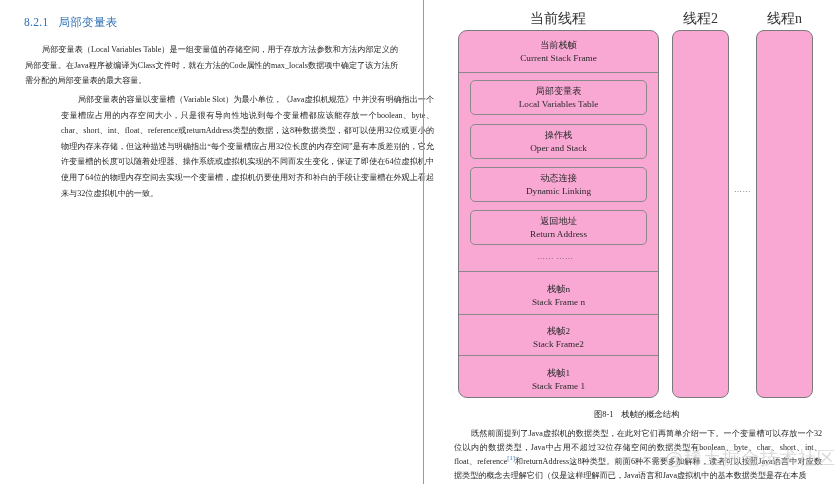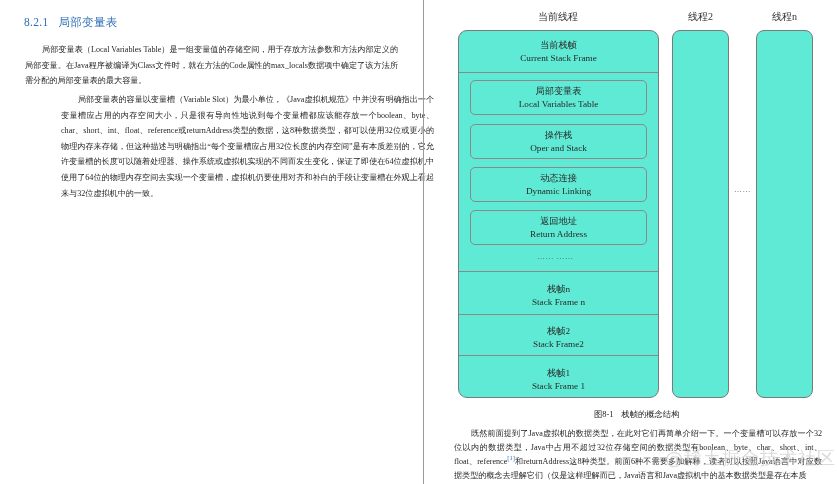--- a/index.html
+++ b/index.html
@@ -22,23 +22,23 @@
 
   .para {
     position: absolute; left: 25px; width: 373px;
     font-size: 8.1px; line-height: 15.6px; text-indent: 17px;
     text-align: justify; color: #1e1e1e;
   }
   .para1 { top: 42px; }
   .para2 { top: 92px; margin-left: 36px; }
 
   
-  .label { position: absolute; font-size: 10px; color: #333; text-align: center; white-space: nowrap; }
+  .label { position: absolute; font-size: 14px; color: #333; text-align: center; white-space: nowrap; }
   .box {
-    position: absolute; border: 1px solid #7a7a7a; box-sizing: border-box; background: #5eead4;
+    position: absolute; border: 1px solid #7a7a7a; box-sizing: border-box; background: #f9a8d4;
   }
   .outer { left: 34px; top: 30px; width: 201px; height: 368px; border-radius: 9px; }
   .thread-col { top: 30px; width: 57px; height: 368px; border-radius: 8px; }
   .hline { position: absolute; left: 0; width: 100%; height: 1px; background: #8a8a8a; }
   .cell-text { position: absolute; left: 0; width: 100%; text-align: center; font-size: 9.2px; line-height: 12px; color: #2a2a2a; }
   .inner {
     position: absolute; left: 11px; width: 177px; height: 35px;
     border: 1px solid #8a8a8a; border-radius: 5px; box-sizing: border-box;
   }
   .inner .cell-text { top: 4px; }

